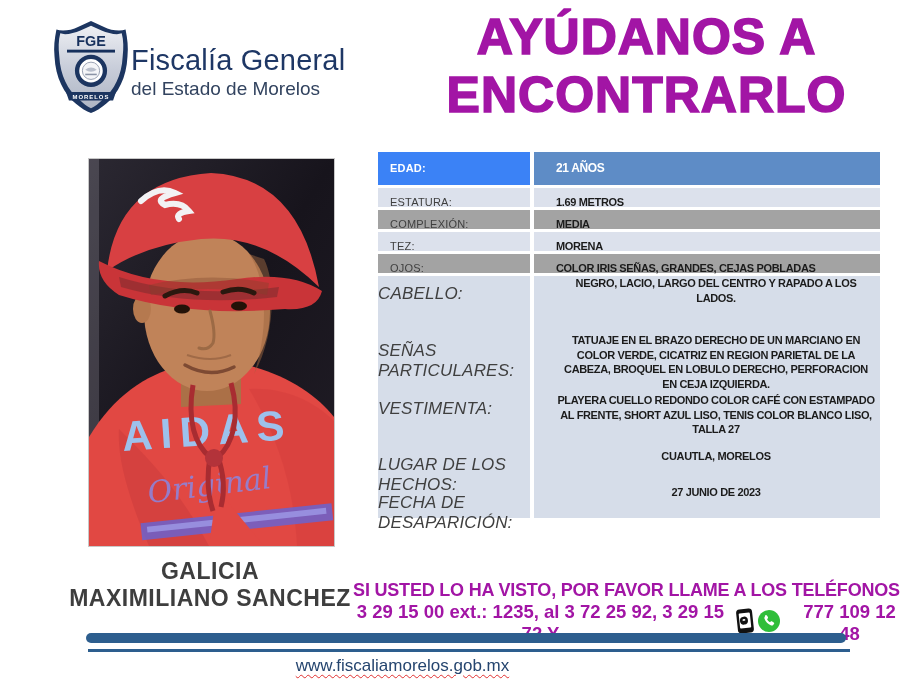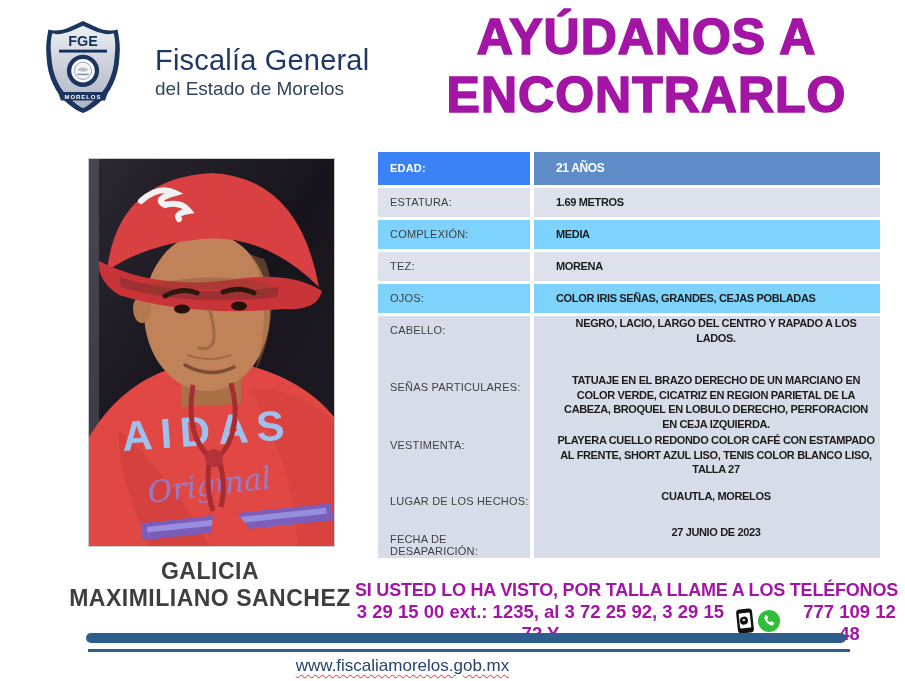--- a/index.html
+++ b/index.html
@@ -1,56 +1,56 @@
 <!DOCTYPE html>
 <html><head>
 <meta charset="utf-8">
 <style>
   html,body { margin:0; padding:0; background:#ffffff; }
   body { width:905px; height:681px; position:relative; overflow:hidden;
          font-family:"Liberation Sans", sans-serif; }
 
   
-  .brand { position:absolute; left:44px; top:18px; display:flex; align-items:center; gap:33px;justify-content:center; }
+  .brand { position:absolute; left:52px; top:18px; display:flex; align-items:center; gap:1px;justify-content:center; }
   .badge svg { width:78px; height:96px; display:block; }
   .brand-text { padding-top:12px; }
   .org1 { font-size:29px; font-weight:normal; color:#1E3765; letter-spacing:0.2px; }
   .org2 { font-size:19px; color:#32435F; margin-top:1px; }
 
   .title { position:absolute; left:388px; top:8px; width:517px; text-align:center;
            color:#A215A5; font-weight:900; font-size:50px; line-height:58px;
            letter-spacing:1px; -webkit-text-stroke:1.6px #A215A5; }
 
   
   .photo { position:absolute; left:88px; top:158px; width:245px; height:387px;
            border:1px solid #c8c8c8; background:#17151c; box-sizing:content-box; }
   .photo svg { display:block; width:245px; height:387px; }
 
   .person-name { position:absolute; left:16px; top:558px; width:388px; text-align:center;
                  font-size:23px; font-weight:bold; color:#3E3E3E; line-height:27px;
                  letter-spacing:0.5px; }
 
   
   .info { position:absolute; left:378px; top:152px; width:502px; }
-  .row { display:flex; margin-bottom:3px; height:29px; }
+  .row { display:flex; margin-bottom:3px; height:19px; }
   .row.hdr { height:33px; background:none; }
   .lblcell { width:152px; box-sizing:border-box; padding:8px 4px 0 12px;
              font-size:11px; color:#3F3F3F; letter-spacing:0.2px; }
   .valcell { flex:1; margin-left:4px; box-sizing:border-box; padding:8px 4px 0 22px;
              font-size:11px; font-weight:bold; color:#1B1B1B; letter-spacing:-0.35px; }
   .hdr .lblcell { background:#3b82f6; color:#ffffff; font-weight:bold; padding-top:10px; }
   .hdr .valcell { background:#5E8CC6; color:#ffffff; font-size:12px; padding-top:9px; }
   .shade-a .lblcell, .shade-a .valcell { background:#DCE1EC; }
-  .shade-b .lblcell, .shade-b .valcell { background:#7dd3fc; }
+  .shade-b .lblcell, .shade-b .valcell { background:#a3a3a3; }
 
   .block { display:flex; height:242px; }
   .block .col-l { width:152px; background:#D6DDE9; }
   .block .col-r { flex:1; margin-left:4px; background:#D6DDE9; }
-  .block .lbl { font-size:11px; color:#3F3F3F; letter-spacing:0.2px; padding-left:12px;
-                box-sizing:border-box; }
+  .block .lbl { font-size:17px; color:#3F3F3F; letter-spacing:0.2px; 
+                box-sizing:border-box;font-style:italic; }
   .block .val { font-size:11px; font-weight:bold; color:#1B1B1B; letter-spacing:-0.35px;
                 line-height:14.5px; padding:0 4px 0 22px; box-sizing:border-box;text-align:center; }
   .just { text-align:justify; }
   
   .h1 { height:57px; } .h2 { height:60px; } .h3 { height:56px; } .h4 { height:36px; } .h5 { height:33px; }
   .pt6 { padding-top:6px; } .pt8 { padding-top:8px; } .pt14 { padding-top:14px; } .pt22 { padding-top:22px; }
 
   
   .contact { position:absolute; left:348px; top:580px; width:557px; text-align:center;
              color:#A215A5; font-weight:bold; }
@@ -201,21 +201,21 @@
         <div class="val h1 pt8">NEGRO, LACIO, LARGO DEL CENTRO Y RAPADO A LOS LADOS.</div>
         <div class="val h2 just">TATUAJE EN EL BRAZO DERECHO DE UN MARCIANO EN COLOR VERDE, CICATRIZ EN REGION PARIETAL DE LA CABEZA, BROQUEL EN LOBULO DERECHO, PERFORACION EN CEJA IZQUIERDA.</div>
         <div class="val h3 just">PLAYERA CUELLO REDONDO COLOR CAFÉ CON ESTAMPADO AL FRENTE, SHORT AZUL LISO, TENIS COLOR BLANCO LISO, TALLA 27</div>
         <div class="val h4 pt22">CUAUTLA, MORELOS</div>
         <div class="val h5 pt14">27 JUNIO DE 2023</div>
       </div>
     </div>
   </div>
 
   <div class="contact">
-    <div class="l1">SI USTED LO HA VISTO, POR TALLA LLAME A LOS TELÉFONOS</div>
+    <div class="l1">SI USTED LO HA VISTO, POR FAVOR LLAME A LOS TELÉFONOS</div>
     <div class="l2">
       <span>3 29 15 00 ext.: 1235, al 3 72 25 92,  3 29 15 72 Y</span>
       <span class="icn">
         <svg width="18" height="26" viewBox="0 0 18 26">
           <rect x="1" y="1" width="16" height="24" rx="3.5" fill="#111111" transform="rotate(-6 9 13)"></rect>
           <rect x="3.4" y="5" width="11.2" height="15" rx="1" fill="#ffffff" transform="rotate(-6 9 13)"></rect>
           <circle cx="8" cy="12.5" r="4" fill="#111111" transform="rotate(-6 9 13)"></circle>
           <path d="M6.6,11.4 q1.4,-1.1 2.8,0 l-0.3,1.6 -1,-0.5 -1.2,0.6 Z" fill="#ffffff" transform="rotate(-6 9 13)"></path>
         </svg>
       </span>

